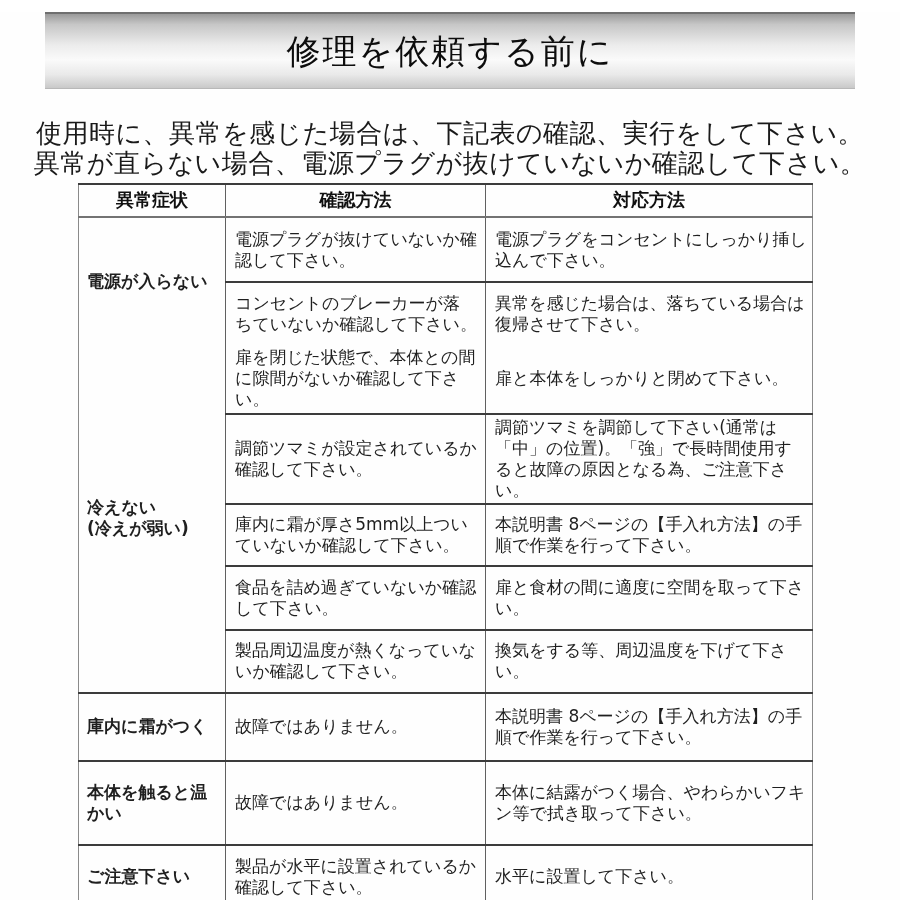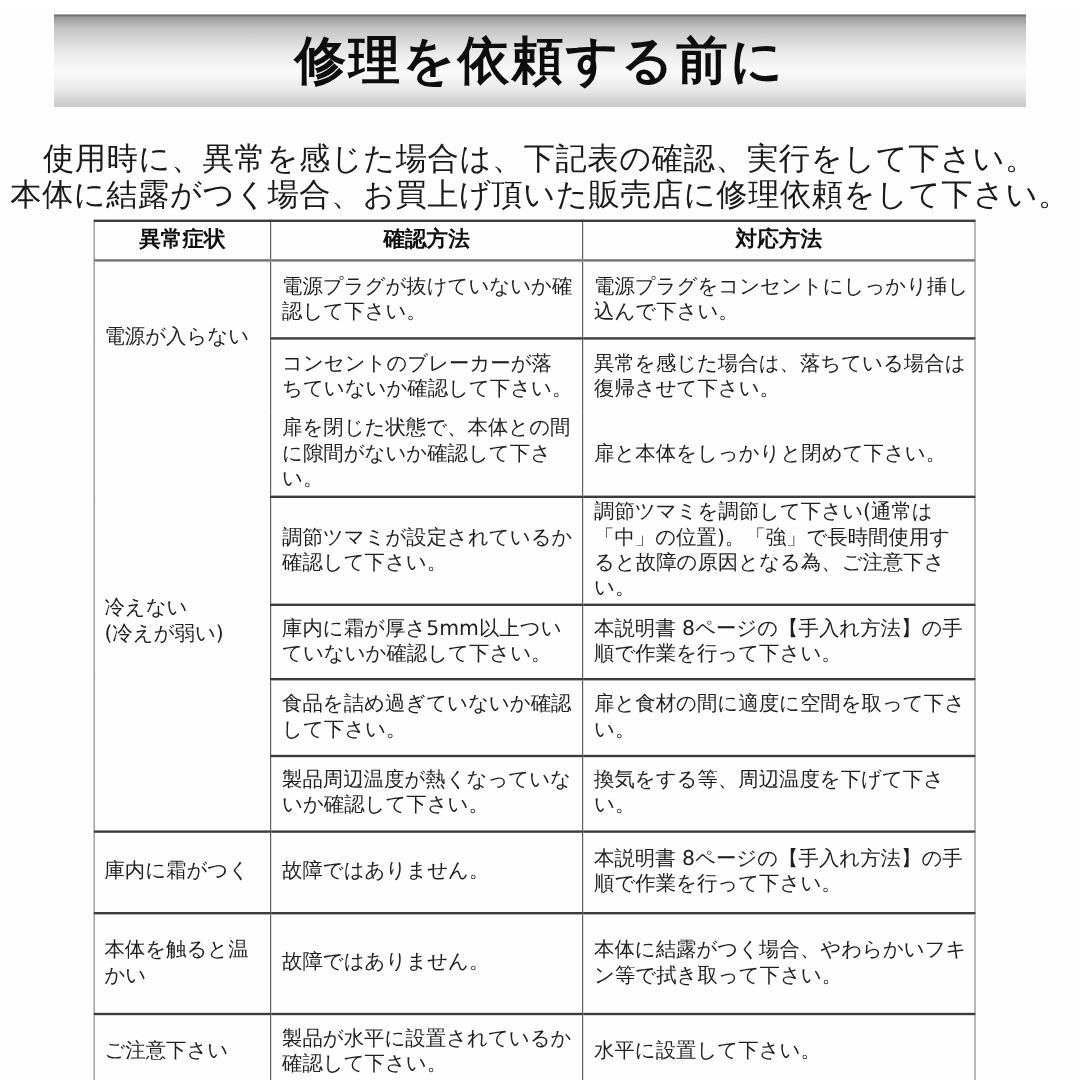--- a/index.html
+++ b/index.html
@@ -25,22 +25,22 @@
     border-bottom: 1px solid #b8b8b8;
     background: linear-gradient(180deg,
       #9a9a9a 0%, #c6c6c6 14%, #ececec 42%,
       #fafafa 62%, #e9e9e9 82%, #c9c9c9 100%);
     display: flex;
     align-items: center;
     justify-content: center;
   }
   .banner h1 {
     margin: 0;
-    font-size: 43px;
-    font-weight: bold;
+    font-size: 34px;
+    font-weight: normal;
     letter-spacing: 2px;
     color: #0d0d0d;
     line-height: 1;
   }
   
   .intro {
     margin-top: 29px;
     text-align: center;
     font-size: 26px;
     line-height: 30px;
@@ -75,20 +75,21 @@
   table.ts td {
     vertical-align: middle;
     word-break: break-all;
     overflow-wrap: anywhere;
   }
   .bl { border-left: 1px solid #606060; }
   .bt { border-top: 2px solid #3c3c3c; }
   td.c1 {
     padding: 2px 4px 2px 8px;
     white-space: pre-line;
+    font-weight: bold;
   }
   td.c2 { padding: 2px 8px 2px 9px; }
   td.c3 { padding: 2px 5px 2px 9px; }
   tr.rh0  { height: 33px; }
   tr.rh1  { height: 65px; }
   tr.rh2  { height: 62px; }
   tr.rh3  { height: 70px; }
   tr.rh4  { height: 67px; }
   tr.rh5  { height: 62px; }
   tr.rh6  { height: 64px; }
@@ -101,21 +102,21 @@
 <body>
 
 <div class="page">
 
   <div class="banner">
     <h1>修理を依頼する前に</h1>
   </div>
 
   <div class="intro">
     <div>使用時に、異常を感じた場合は、下記表の確認、実行をして下さい。</div>
-    <div>本体に結露がつく場合、お買上げ頂いた販売店に修理依頼をして下さい。</div>
+    <div>異常が直らない場合、電源プラグが抜けていないか確認して下さい。</div>
   </div>
 
   <table class="ts">
     <colgroup>
       <col style="width:147px">
       <col style="width:260px">
       <col style="width:327px">
     </colgroup>
     <thead>
       <tr class="rh0">

